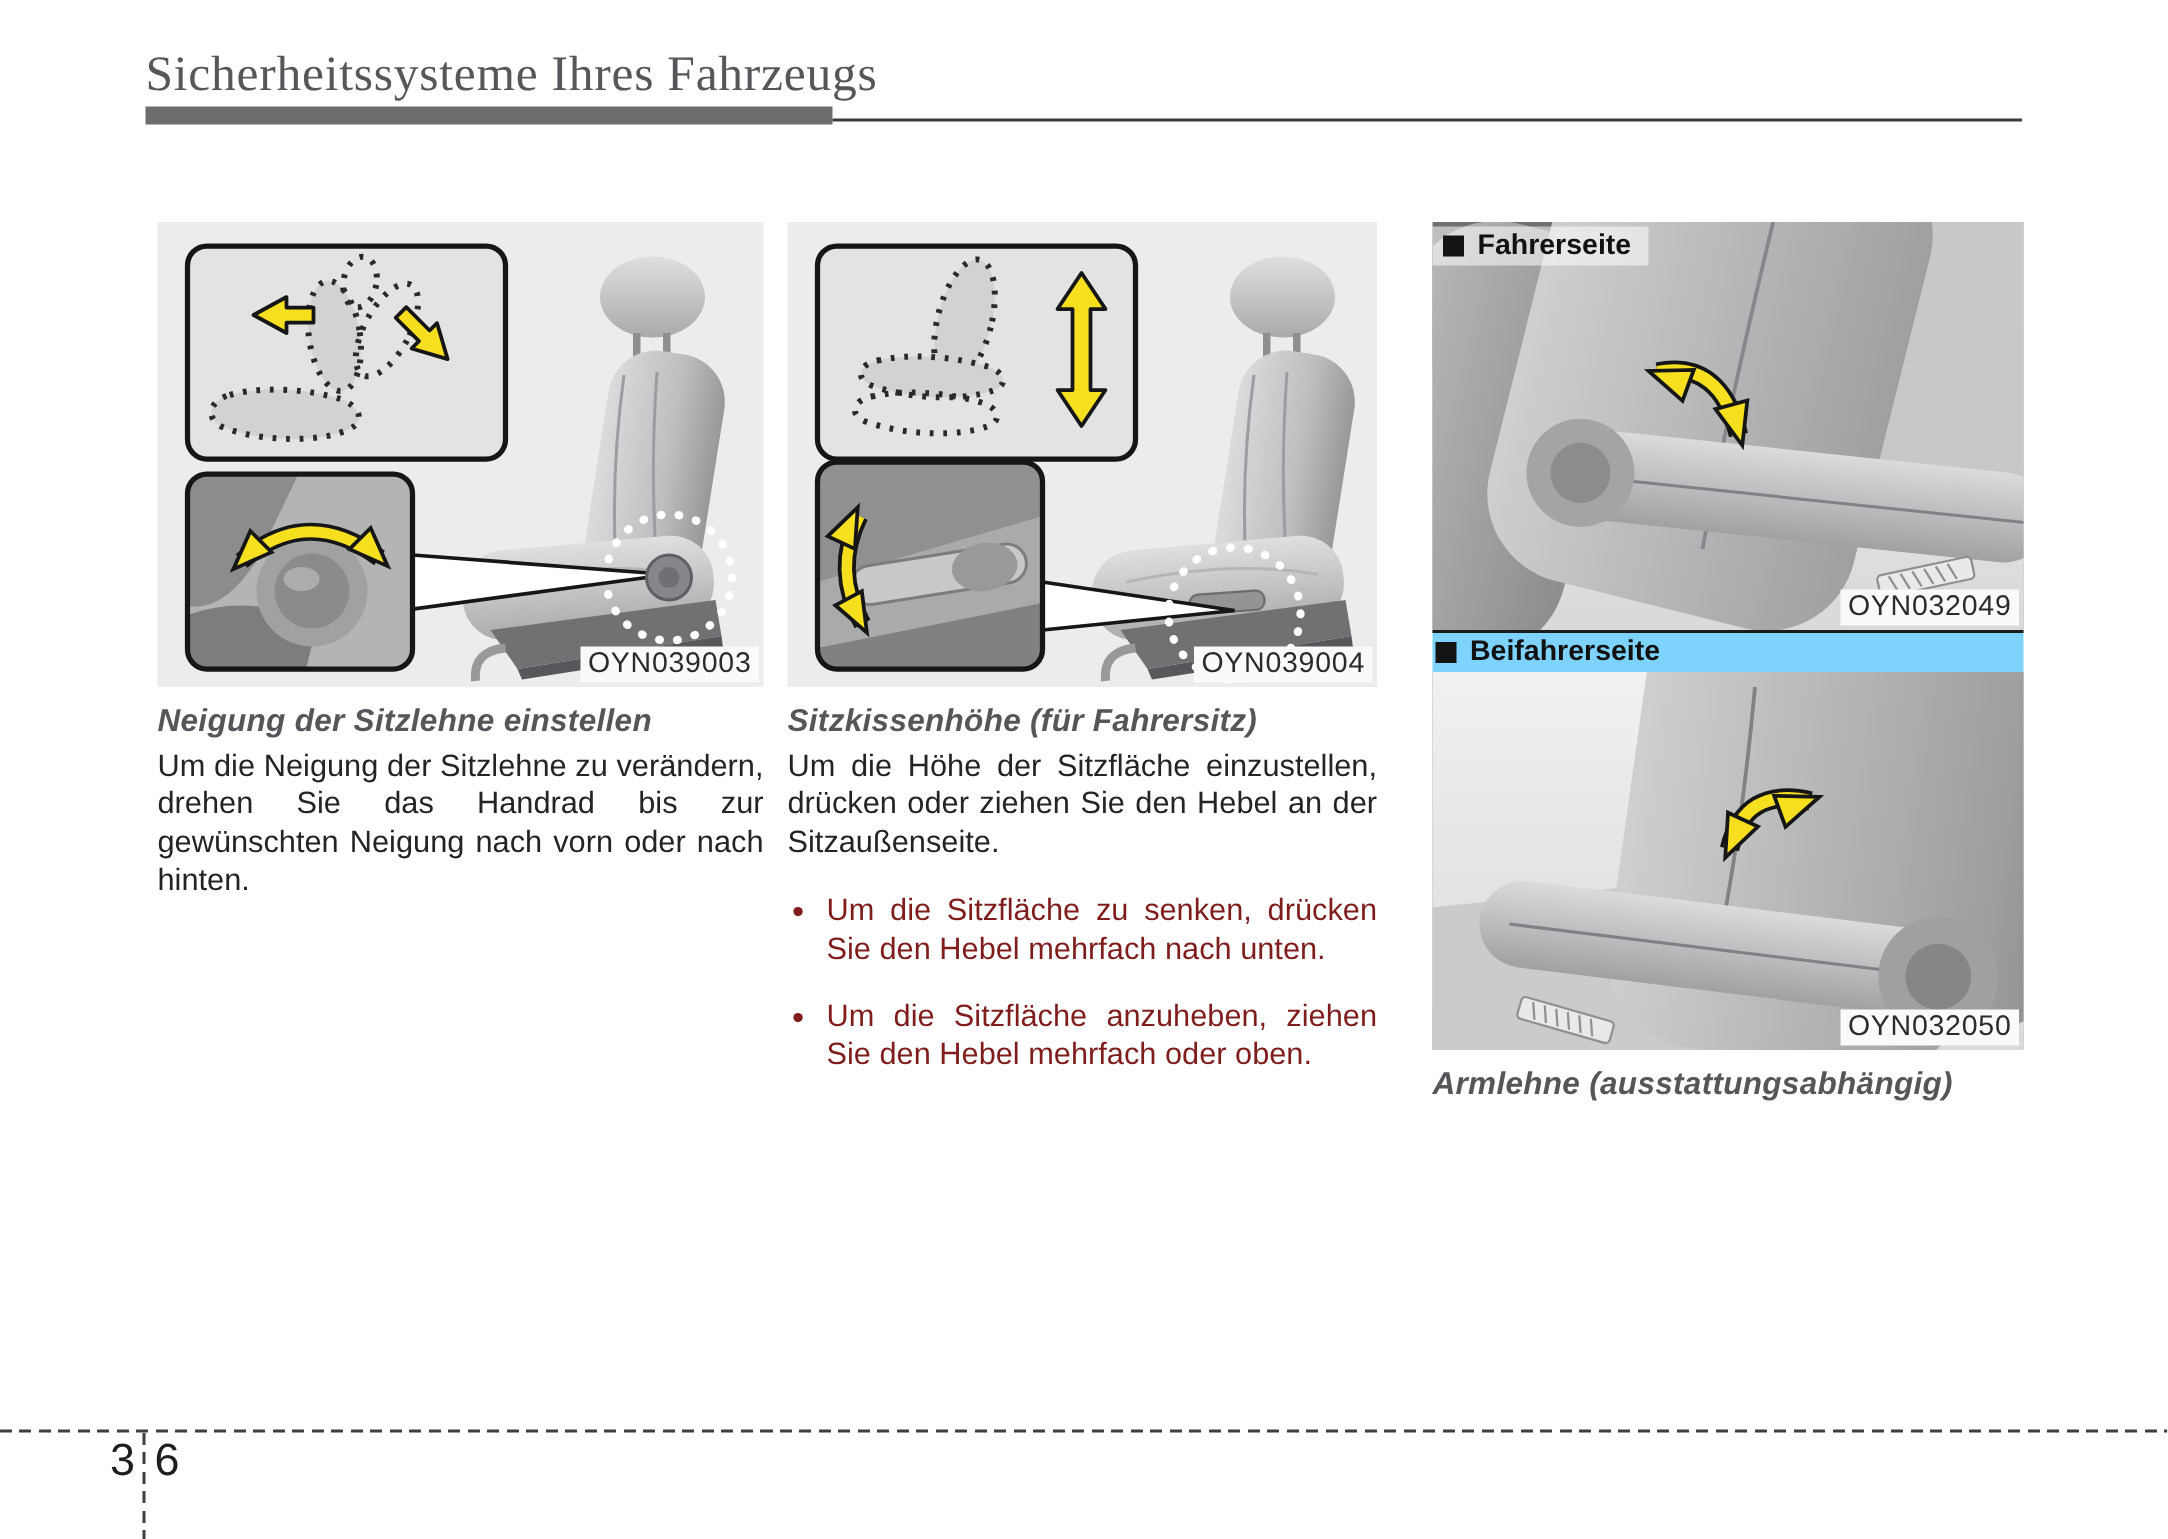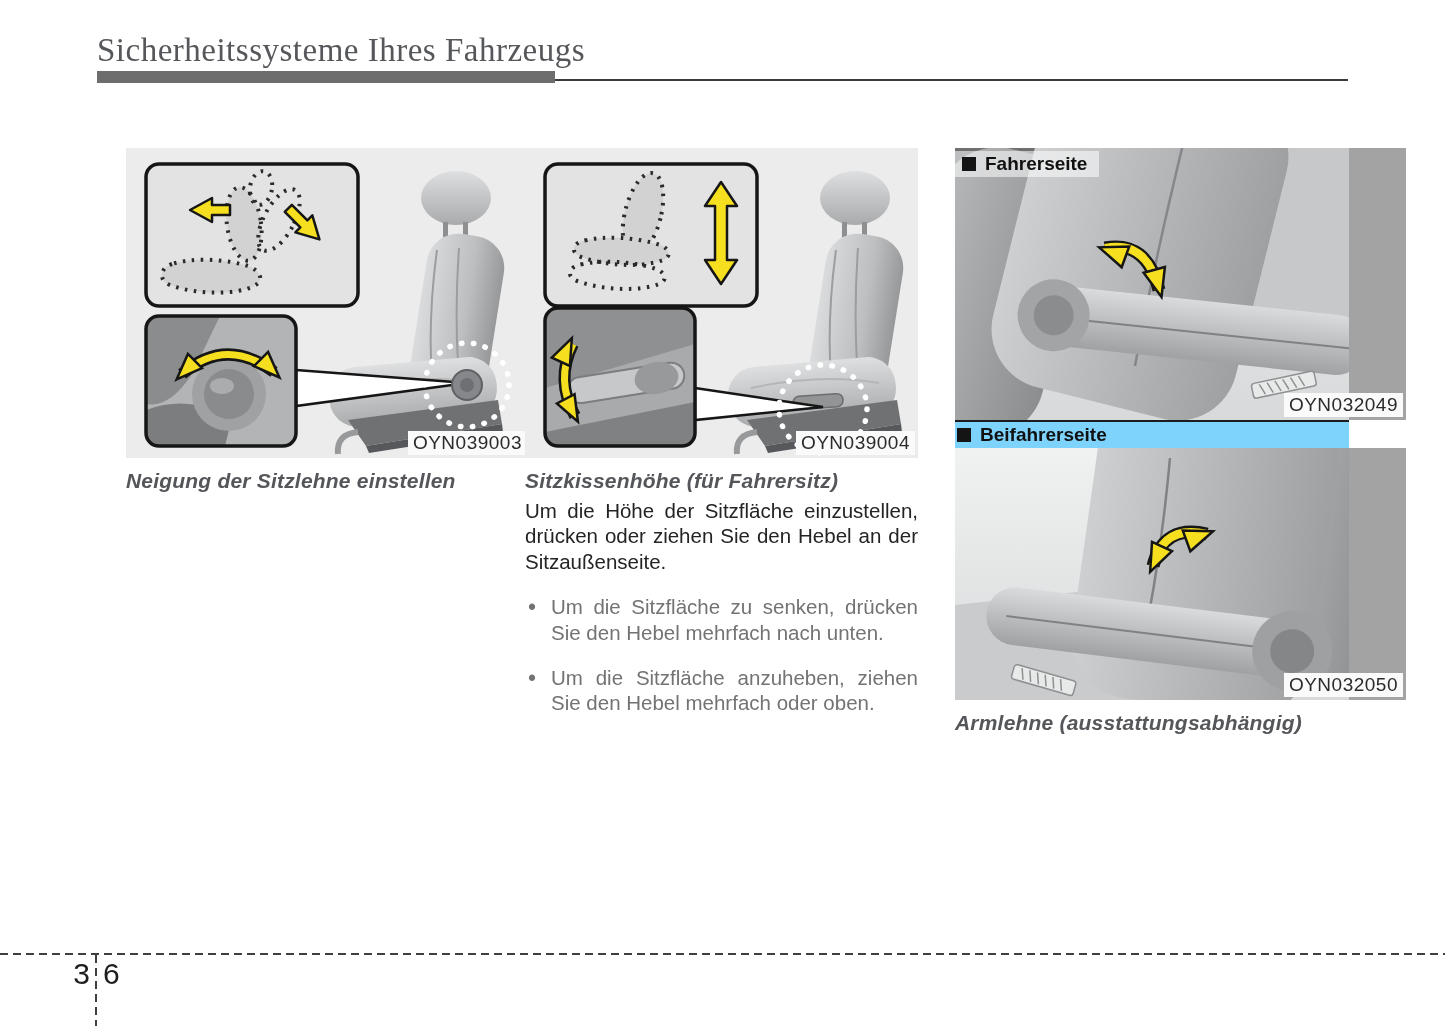--- a/index.html
+++ b/index.html
@@ -8,39 +8,39 @@
 
   
   .title{position:absolute;left:97px;top:32px;margin:0;
          font-family:"Liberation Serif", serif;font-weight:400;
          font-size:33px;color:#55575a;letter-spacing:0.5px;white-space:nowrap;}
   .rule-thick{position:absolute;left:97px;top:71px;width:458px;height:12px;background:#6d6d6d;}
   .rule-thin{position:absolute;left:555px;top:79px;width:793px;height:2px;background:#3b3b3b;}
 
   
   .col{position:absolute;top:148px;}
-  .col1{left:110px;width:404px;padding-left:16px;}
+  .col1{left:89px;width:404px;padding-left:16px;}
   .col2{left:525px;width:393px;}
   .col3{left:955px;width:394px;}
 
   .panel{position:relative;width:100%;background:#ececec;margin:0;padding:0;}
   .panel svg{display:block;}
   .figcode{position:absolute;right:3px;bottom:3px;background:#fafafa;padding:0 5px;
            font-size:19px;line-height:24px;color:#2b2b2b;letter-spacing:0.5px;}
 
   h2.sec{margin:11px 0 5px;font-style:italic;font-weight:bold;font-size:21px;
          color:#54565a;letter-spacing:0.2px;}
   p.body{margin:0;font-size:20.5px;line-height:1.24;text-align:justify;color:#242424;}
   ul.bullets{margin:5px 0 0;padding:0;list-style:none;}
   ul.bullets li{position:relative;padding-left:26px;margin-top:20px;
-                font-size:20.5px;line-height:1.24;text-align:justify;color:#737373;}
+                font-size:20.5px;line-height:1.24;text-align:justify;color:#7f1d1d;}
   ul.bullets li::before{content:"\2022";position:absolute;left:3px;top:-1px;font-size:23px;}
 
   
-  .photo{position:relative;width:451px;margin:0;background:#a3a3a3;}
+  .photo{position:relative;width:394px;margin:0;background:#a3a3a3;}
   .photo-label{display:flex;align-items:center;font-weight:bold;font-size:19px;color:#111;}
   .photo-label .sq{width:14px;height:14px;background:#141414;display:inline-block;margin:0 9px 0 0;flex:0 0 auto;}
   .label-overlay{position:absolute;top:3px;left:0;padding:2px 12px 2px 7px;background:rgba(255,255,255,0.55);}
   .label-band{height:26px;border-top:2px solid #1c1c1c;padding-left:2px;background:#7dd3fc;}
 
   
   .foot-hrule{position:absolute;left:0;top:953px;width:1445px;height:2px;
               background:repeating-linear-gradient(90deg,#3f3f3f 0 8px,transparent 8px 13px);}
   .foot-vrule{position:absolute;left:95px;top:955px;width:2px;height:71px;
               background:repeating-linear-gradient(180deg,#3f3f3f 0 8px,transparent 8px 13px);}
@@ -122,20 +122,21 @@
           </g>
           <g transform="translate(152,228) rotate(45)">
             <polygon points="2,0 -24,-10 -24,10" fill="#f5df1e" stroke="#161616" stroke-width="2.5"></polygon>
           </g>
           <rect x="20" y="168" width="150" height="130" rx="13" fill="none" stroke="#161616" stroke-width="3.5"></rect>
         </g>
       </svg>
       <figcaption class="figcode">OYN039003</figcaption>
     </figure>
     <h2 class="sec">Neigung der Sitzlehne einstellen</h2>
+    <p class="body">Um die Neigung der Sitzlehne zu verändern, drehen Sie das Handrad bis zur gewünschten Neigung nach vorn oder nach hinten.</p>
   </section>
 
   <section class="col col2">
     <figure class="panel" style="height:310px;">
       <svg width="393" height="310" viewBox="0 0 393 310">
         <defs>
             <clipPath id="cIns2">
               <rect x="20" y="160" width="150" height="138" rx="13"></rect>
             </clipPath>
           </defs>

